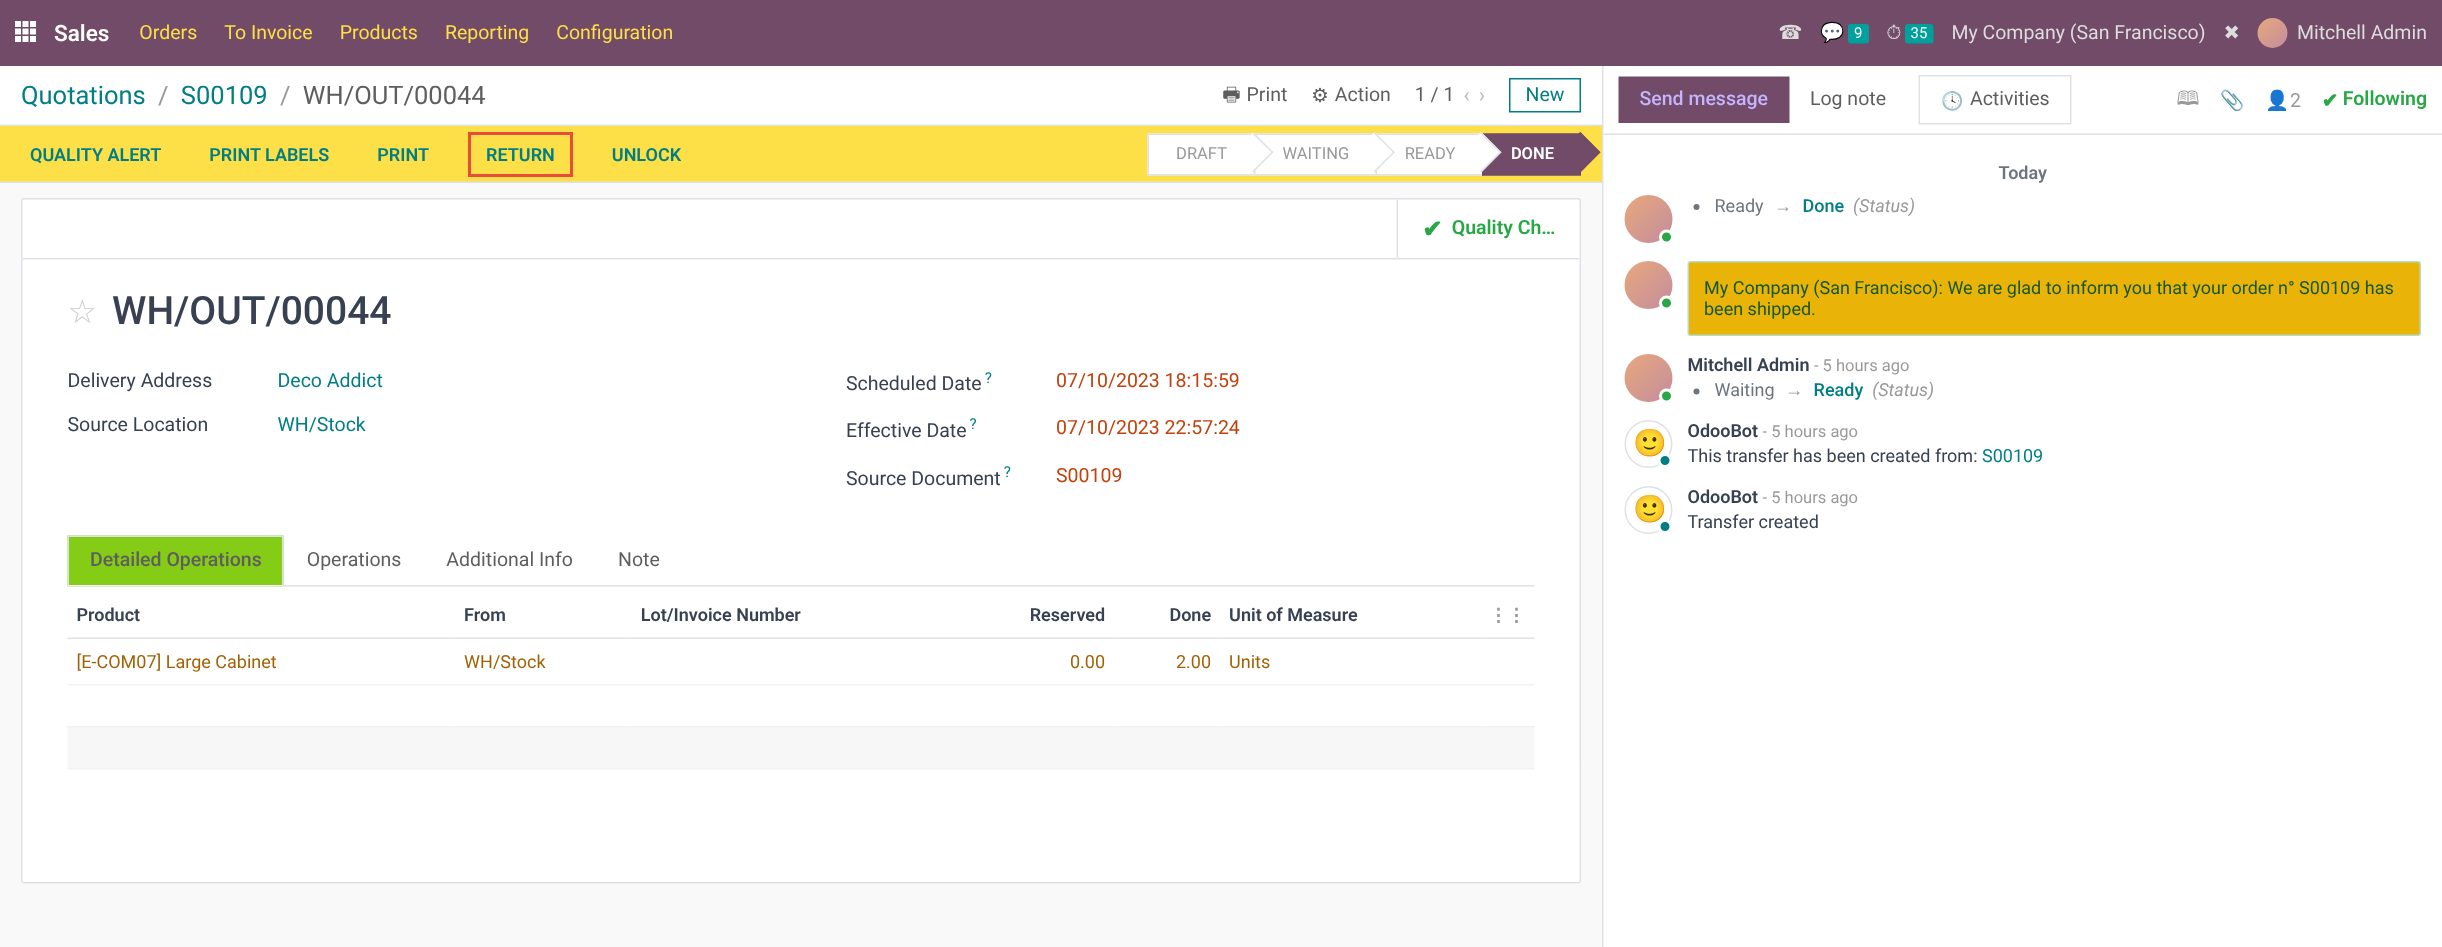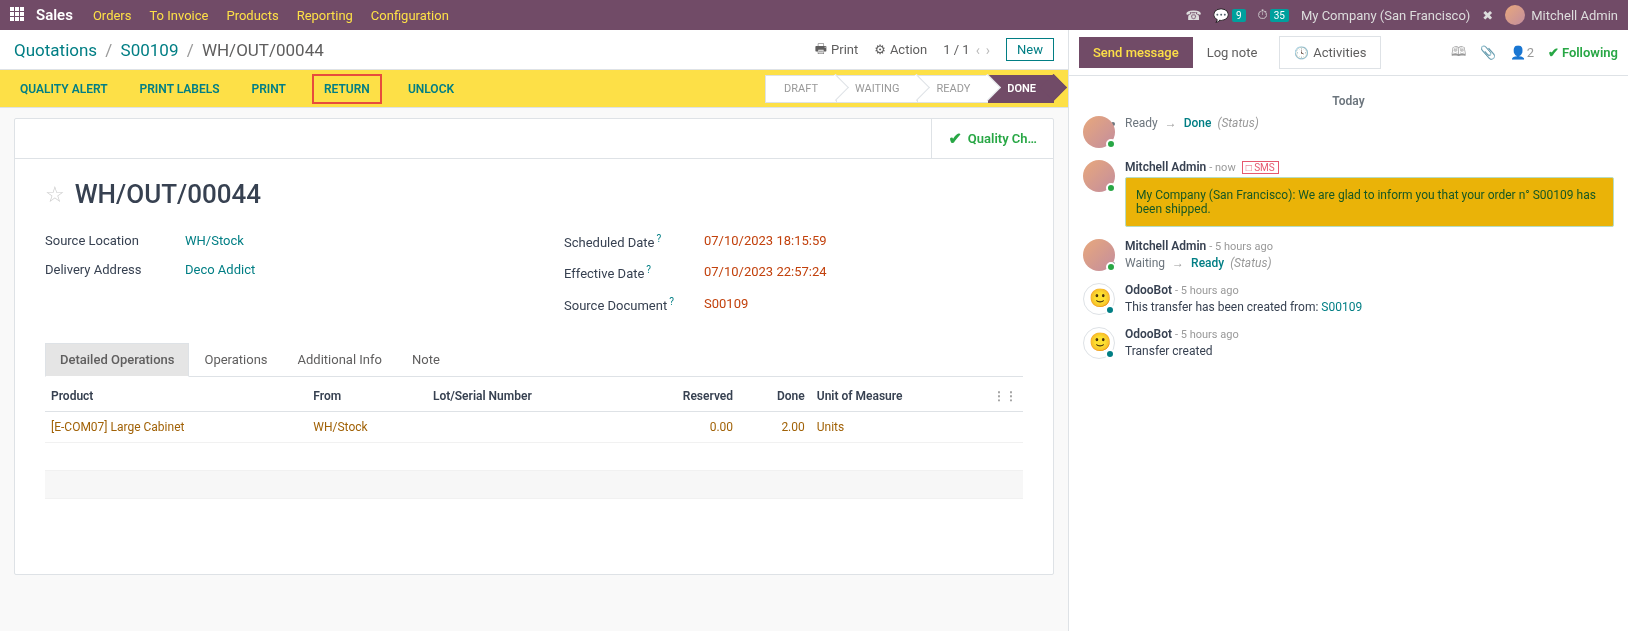--- a/index.html
+++ b/index.html
@@ -1,17 +1,17 @@
 <!DOCTYPE html>
 <html><head>
 <meta charset="utf-8">
 <style>
 * { box-sizing: border-box; margin: 0; padding: 0; }
 body { font-family: -apple-system, BlinkMacSystemFont, "Segoe UI", Roboto, sans-serif; font-size: 13px; color: #374151; background: #f9f9f9; }
-.topbar { background: #714b67; color: #fff; display: flex; align-items: center; height: 30px; padding: 0 10px; }
+.topbar { background: #714b67; color: #fff; display: flex; align-items: center; height: 44px; padding: 0 10px; }
 .topbar .apps-icon { width: 16px; height: 16px; display: grid; grid-template-columns: repeat(3,4px); grid-template-rows: repeat(3,4px); gap: 1px; margin-right: 10px; cursor: pointer; }
 .topbar .apps-icon span { background: #fff; }
 .topbar .brand { font-weight: 600; font-size: 15px; margin-right: 20px; color: #fff; }
 .topbar .menu-item { color: #fde047; font-size: 13px; margin-right: 18px; cursor: pointer; }
 .topbar .right { margin-left: auto; display: flex; align-items: center; gap: 12px; }
 .topbar .icon-btn { color: #ddd; cursor: pointer; position: relative; display: flex; align-items: center; }
 .topbar .badge { background: #00a09d; color: #fff; font-size: 10px; padding: 1px 4px; border-radius: 2px; margin-left: 2px; }
 .topbar .avatar { width: 20px; height: 20px; border-radius: 50%; background: linear-gradient(135deg,#e8a87c,#c38d9e); display: inline-block; }
 .main-layout { display: flex; height: calc(100vh - 30px); }
 .left-pane { flex: 1; background: #f9f9f9; overflow: auto; }
@@ -46,31 +46,31 @@
 .form-title { font-size: 26px; font-weight: 500; color: #374151; }
 .form-fields { display: flex; gap: 60px; }
 .field-col { flex: 1; }
 .field-row { display: flex; margin-bottom: 14px; }
 .field-label { width: 140px; color: #374151; font-size: 13px; }
 .field-label .help { color: #017e84; font-size: 10px; vertical-align: super; margin-left: 2px; }
 .field-value { color: #c2410c; font-size: 13px; }
 .field-value.link { color: #017e84; }
 .tabs-bar { display: flex; border-bottom: 1px solid #dee2e6; margin-top: 16px; }
 .tab { padding: 8px 14px; font-size: 13px; color: #5f5e5e; cursor: pointer; border: 1px solid transparent; }
-.tab.active { border: 1px solid #dee2e6; border-bottom: 1px solid #fff; background: #e5e5e5; margin-bottom: -1px; font-weight: 500; }
+.tab.active { border: 1px solid #dee2e6; border-bottom: 1px solid #fff; background: #84cc16; margin-bottom: -1px; font-weight: 500; }
 .grid-table { width: 100%; border-collapse: collapse; margin-top: 4px; }
 .grid-table th { text-align: left; padding: 8px 6px; font-size: 12px; font-weight: 600; color: #374151; border-bottom: 1px solid #dee2e6; }
 .grid-table th.num, .grid-table td.num { text-align: right; }
 .grid-table td { padding: 8px 6px; font-size: 12px; color: #a16207; border-bottom: 1px solid #f1f1f1; }
 .grid-table .opt-col { width: 24px; color: #999; text-align: right; cursor: pointer; }
 .grid-table tr.empty-row td { height: 28px; border-bottom: 1px solid #f1f1f1; }
 .grid-table tr.total-row td { background: #f7f7f7; height: 28px; }
 .chatter-top { display: flex; align-items: center; border-bottom: 1px solid #dee2e6; padding: 6px 10px; gap: 0; }
 .chatter-btn { padding: 8px 14px; font-size: 13px; cursor: pointer; }
-.chatter-btn.primary { background: #714b67; color: #fde047; font-weight: 500; }
+.chatter-btn.primary { background: #714b67; color: #c4b5fd; font-weight: 500; }
 .chatter-btn.secondary { color: #5f5e5e; }
 .chatter-btn.activities { border: 1px solid #dee2e6; color: #5f5e5e; display: flex; align-items: center; gap: 4px; margin-left: 8px; }
 .chatter-btn.activities::before { content: "🕓"; font-size: 12px; }
 .chatter-right { margin-left: auto; display: flex; align-items: center; gap: 14px; color: #999; font-size: 13px; }
 .follow-btn { color: #28a745; font-weight: 600; display: flex; align-items: center; gap: 3px; }
 .follow-btn::before { content: "✔"; }
 .chatter-body { padding: 10px 14px; }
 .chatter-date { text-align: center; color: #6c757d; font-size: 12px; font-weight: 600; margin: 8px 0; }
 .msg { display: flex; gap: 10px; margin-bottom: 12px; }
 .msg .avatar { width: 32px; height: 32px; border-radius: 50%; background: linear-gradient(135deg,#e8a87c,#c38d9e); flex-shrink: 0; position: relative; }
@@ -79,21 +79,21 @@
 .msg .avatar.bot::before { content: "🙂"; font-size: 18px; position: absolute; top: 3px; left: 5px; }
 .msg .avatar.bot .presence { background: #017e84; }
 .msg-content { flex: 1; }
 .msg-head { font-size: 12px; margin-bottom: 3px; }
 .msg-author { font-weight: 600; color: #374151; }
 .msg-time { color: #999; font-size: 11px; }
 .msg-sms { color: #e6586f; font-size: 10px; border: 1px solid #e6586f; padding: 0 3px; margin-left: 3px; }
 .msg-body { font-size: 12px; color: #374151; }
 .msg-body.note { background: #eab308; border: 1px solid #b6dcc4; padding: 10px; border-radius: 2px; color: #155724; }
 .msg-body a { color: #017e84; text-decoration: none; }
-.msg-track { font-size: 12px; color: #6c757d; list-style: disc; }
+.msg-track { font-size: 12px; color: #6c757d; list-style: disc; margin-left: 18px; }
 .msg-track .arrow { color: #999; margin: 0 4px; }
 .msg-track .new-val { color: #017e84; font-weight: 500; }
 .msg-track .field-name { font-style: italic; color: #999; }
 </style>
 </head>
 <body>
 
 <div class="topbar">
   <div class="apps-icon">
       <span></span>
@@ -172,26 +172,26 @@
         <div class="stat-btn">Quality Ch…</div>
       </div>
       <div class="form-body">
         <div class="title-row">
           <span class="star-icon">☆</span>
           <span class="form-title">WH/OUT/00044</span>
         </div>
         <div class="form-fields">
           <div class="field-col">
             <div class="field-row">
+              <div class="field-label">Delivery Address</div>
+              <div class="field-value link">Deco Addict</div>
+            </div>
+            <div class="field-row">
               <div class="field-label">Source Location</div>
               <div class="field-value link">WH/Stock</div>
-            </div>
-            <div class="field-row">
-              <div class="field-label">Delivery Address</div>
-              <div class="field-value link">Deco Addict</div>
             </div>
           </div>
           <div class="field-col">
             <div class="field-row">
               <div class="field-label"><span>Scheduled Date</span><span class="help">?</span></div>
               <div class="field-value">07/10/2023 18:15:59</div>
             </div>
             <div class="field-row">
               <div class="field-label"><span>Effective Date</span><span class="help">?</span></div>
               <div class="field-value">07/10/2023 22:57:24</div>
@@ -208,21 +208,21 @@
             <div class="tab">Operations</div>
             <div class="tab">Additional Info</div>
             <div class="tab">Note</div>
           </div>
 
         <table class="grid-table">
           <thead>
               <tr>
             <th>Product</th>
             <th>From</th>
-            <th>Lot/Serial Number</th>
+            <th>Lot/Invoice Number</th>
             <th class="num">Reserved</th>
             <th class="num">Done</th>
             <th>Unit of Measure</th>
             <th class="opt-col">⋮⋮</th>
           </tr>
             </thead>
           <tbody id="tbody">
               <tr>
                 <td>[E-COM07] Large Cabinet</td>
                 <td>WH/Stock</td>
@@ -277,21 +277,20 @@
               <ul class="msg-track">
                 <li>Ready <span class="arrow">→</span> <span class="new-val">Done</span> &nbsp;<span class="field-name">(Status)</span></li>
               </ul>
             </div>
           </div>
           <div class="msg">
             <div class="avatar">
               <div class="presence"></div>
             </div>
             <div class="msg-content">
-              <div class="msg-head"><span class="msg-author">Mitchell Admin</span> <span class="msg-time">- now</span> <span class="msg-sms">□ SMS</span></div>
               <div class="msg-body note">My Company (San Francisco): We are glad to inform you that your order n° S00109 has been shipped.</div>
             </div>
           </div>
           <div class="msg">
             <div class="avatar">
               <div class="presence"></div>
             </div>
             <div class="msg-content">
               <div class="msg-head"><span class="msg-author">Mitchell Admin</span> <span class="msg-time">- 5 hours ago</span></div>
               <ul class="msg-track">

